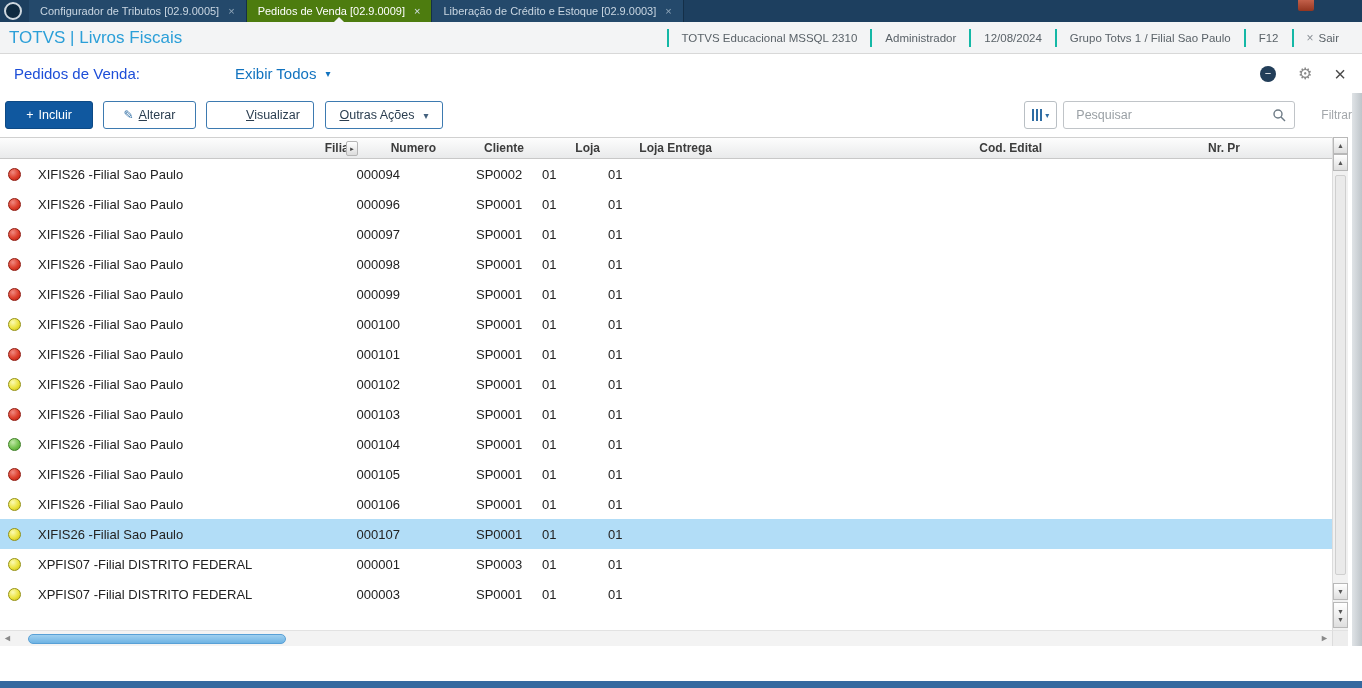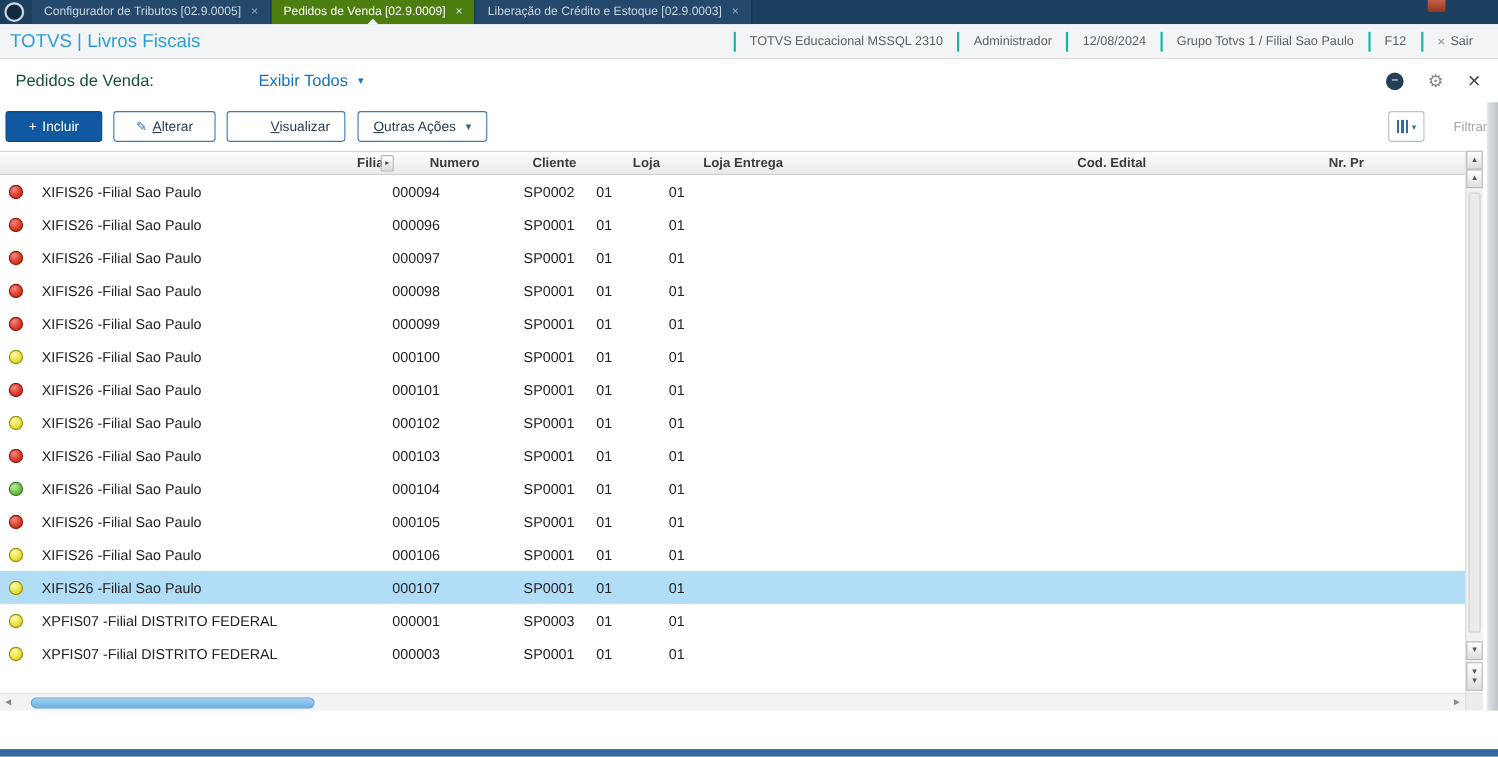--- a/index.html
+++ b/index.html
@@ -22,21 +22,21 @@
 
   
   .appheader { position:absolute; top:22px; left:0; right:0; height:32px; background:#f3f4f5; border-bottom:1px solid #d8d8d8; display:flex; align-items:center; }
   .brand { font-size:17px; color:#2b9fd8; padding-left:9px; white-space:nowrap; }
   .hmeta { margin-left:auto; margin-right:10px; display:flex; align-items:center; font-size:11.5px; color:#5a6268; height:100%; }
   .hitem { padding:0 13px; display:flex; align-items:center; gap:5px; border-left:2px solid #14b8a6; height:18px; white-space:nowrap; }
   .exit-x { color:#8a9096; font-size:12px; }
 
   
   .titlebar { position:absolute; top:54px; left:0; right:0; height:39px; background:#ffffff; display:flex; align-items:center; }
-  .ptitle { font-size:15px; color:#14532d; margin-left:14px; }
+  .ptitle { font-size:15px; color:#1d4ed8; margin-left:14px; }
   .viewsel { margin-left:95px; display:flex; align-items:center; gap:9px; font-size:15px; color:#1273bf; cursor:pointer; }
   .viewsel .caret { font-size:10px; }
   .ticons { margin-left:auto; margin-right:16px; display:flex; align-items:center; gap:22px; }
   .circlebtn { width:16px; height:16px; border-radius:50%; background:#223e59; display:flex; align-items:center; justify-content:center; color:#ffffff; font-size:11px; line-height:1; cursor:pointer; }
   .gearbtn { font-size:16px; color:#8a8a8a; cursor:pointer; }
   .closebtn { font-size:20px; color:#4a4a4a; cursor:pointer; line-height:1; }
 
   
   .toolbar { position:absolute; top:93px; left:0; right:0; height:44px; background:#ffffff; display:flex; align-items:center; padding:0 8px 0 5px; }
   .btn { height:28px; border-radius:3px; display:flex; align-items:center; justify-content:center; gap:5px; font-size:12.5px; cursor:pointer; white-space:nowrap; }
@@ -161,20 +161,29 @@
     </button>
     <button class="btn btn-outline b-outras">
       <span><span class="mn">O</span><span>utras Ações</span></span>
       <span class="bcaret">▾</span>
     </button>
     <div class="rightcluster">
       <div class="colchooser">
         <span class="colbars"></span>
         <span class="colcaret">▾</span>
       </div>
+      <div class="searchbox">
+        <input type="text" placeholder="Pesquisar" style="">
+        <span style="display:flex;align-items:center;">
+          <svg width="14" height="14" viewBox="0 0 14 14">
+              <circle cx="6" cy="6" r="4" fill="none" stroke="#6d7a85" stroke-width="1.4"></circle>
+              <line x1="9" y1="9" x2="13" y2="13" stroke="#6d7a85" stroke-width="1.4"></line>
+            </svg>
+        </span>
+      </div>
       <div class="filtrar">Filtrar</div>
     </div>
   </div>
 
   <div class="grid">
     <div class="ghead">
       <div class="hc"></div>
       <div class="hc">
         <span>Filial</span>
         <span class="colbtn">

